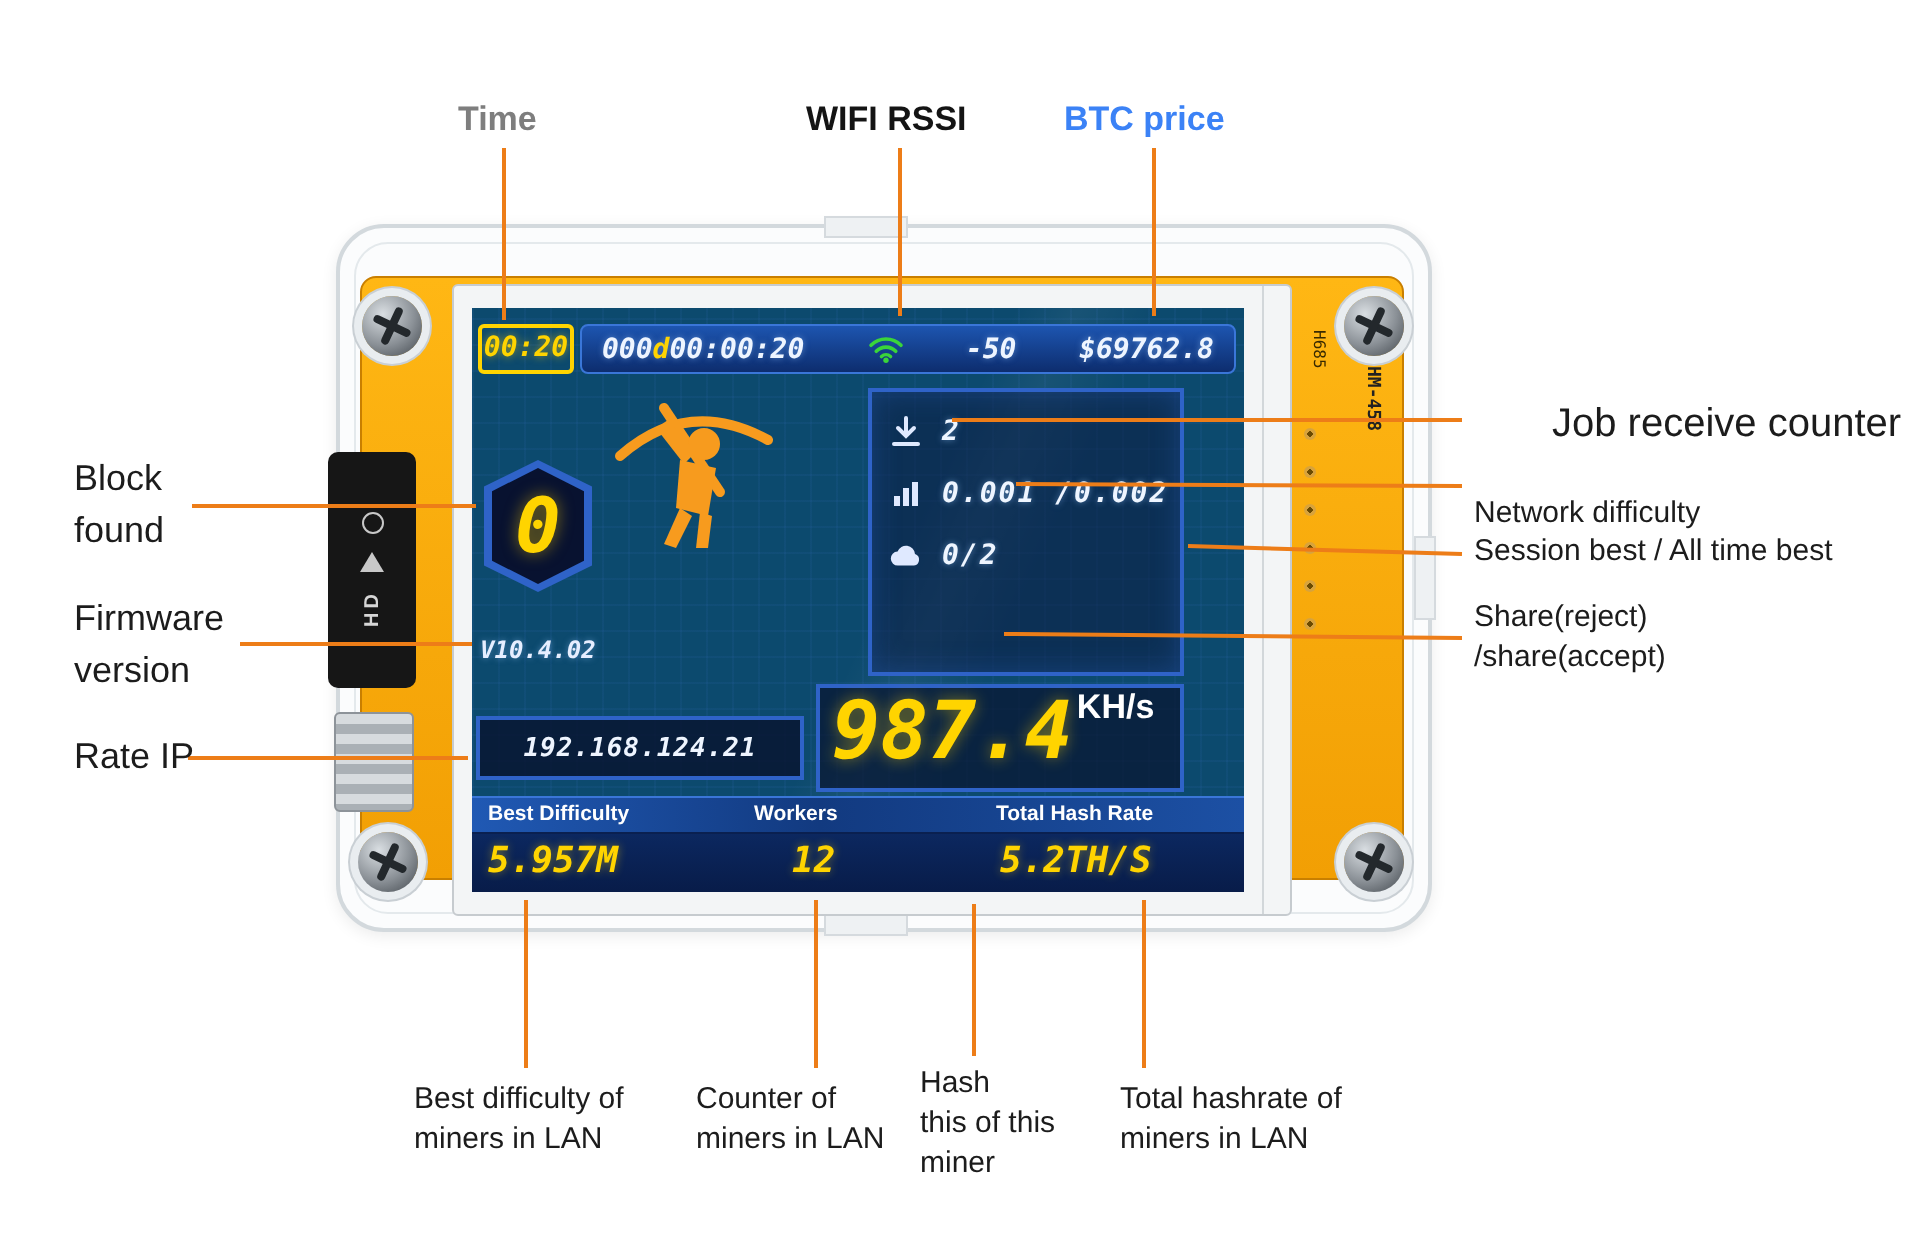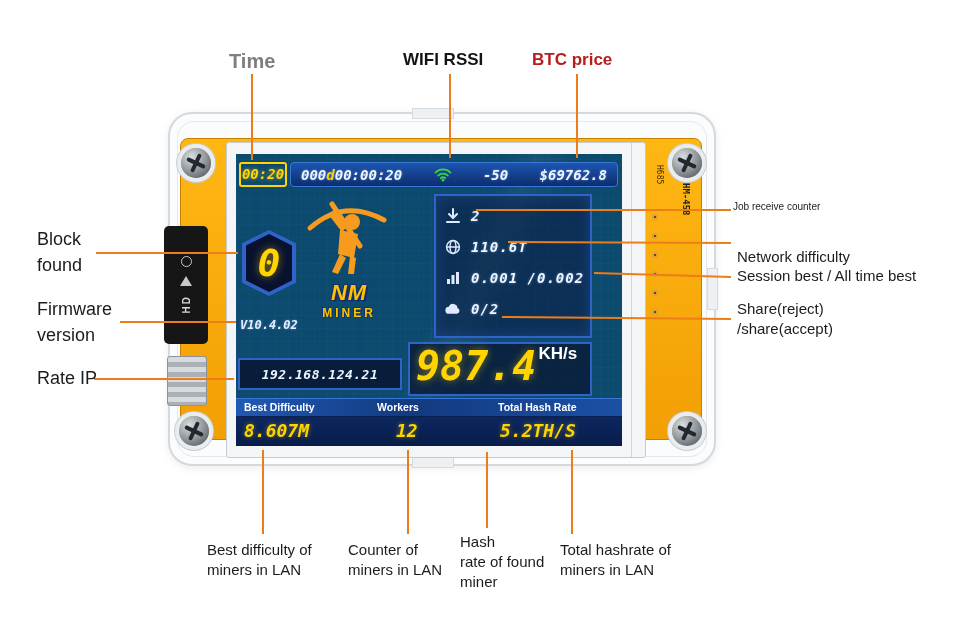--- a/index.html
+++ b/index.html
@@ -82,27 +82,27 @@
   .f-head{position:relative;height:17px;background:linear-gradient(90deg,#2059b4,#123a80 45%,#1c50a4);border-top:1px solid #3a76d8;border-bottom:1px solid #0a2050}
   .fh{position:absolute;top:2px;font-size:10.5px;font-weight:bold;color:#fff;white-space:nowrap}
   .fh.c1{left:8px}.fh.c2{left:141px}.fh.c3{left:262px}
   .f-vals{position:relative;height:31px}
   .fv{position:absolute;top:3px;font-size:18px;color:#ffd400;text-shadow:0 0 5px rgba(255,212,0,.45);white-space:nowrap}
   .fv.c1{left:8px}.fv.c2{left:160px}.fv.c3{left:264px}
 
   
   .leaders{position:absolute;left:0;top:0;z-index:20;pointer-events:none}
   .ann{position:absolute;z-index:21;color:#1c1c1c;white-space:nowrap}
-  .a-time{left:229px;top:50px;font-size:20px;font-weight:bold;color:#7e7e7e}
+  .a-time{left:229px;top:50px;font-size:17px;font-weight:bold;color:#7e7e7e}
   .a-wifi{left:403px;top:50px;font-size:17px;font-weight:bold;color:#141414}
-  .a-btc{left:532px;top:50px;font-size:17px;font-weight:bold;color:#b91c1c}
+  .a-btc{left:532px;top:50px;font-size:17px;font-weight:bold;color:#3b82f6}
   .a-block{left:37px;top:226px;font-size:18px;line-height:26px}
   .a-firmware{left:37px;top:296px;font-size:18px;line-height:26px}
   .a-localip{left:37px;top:368px;font-size:18px}
-  .a-job{left:733px;top:201px;font-size:10px}
+  .a-job{left:776px;top:201px;font-size:20px}
   .a-netdiff{left:737px;top:248px;font-size:15px}
   .a-session{left:737px;top:267px;font-size:15px}
   .a-share{left:737px;top:299px;font-size:15px;line-height:20px}
   .a-bestlan{left:207px;top:540px;font-size:15px;line-height:20px}
   .a-counterlan{left:348px;top:540px;font-size:15px;line-height:20px}
   .a-hashminer{left:460px;top:532px;font-size:15px;line-height:20px}
   .a-totallan{left:560px;top:540px;font-size:15px;line-height:20px}
 </style>
 </head>
 <body>
@@ -179,55 +179,39 @@
         <g fill="#f79b1e">
           <circle cx="56" cy="28" r="8"></circle>
           <path d="M44 36 L62 40 L58 64 L42 60 Z"></path>
           <path d="M46 38 L32 20 L38 16 L52 32 Z"></path>
           <path d="M44 60 L36 78 L42 80 L50 64 Z"></path>
           <path d="M54 62 L52 80 L58 80 L60 64 Z"></path>
         </g>
       </svg>
     </div>
 
-    <div class="brand">
-      <div class="brand-nm">NM</div>
-      <div class="brand-miner">MINER</div>
-    </div>
 
     <div class="firmware seg">V10.4.02</div>
 
     <div class="stats-panel">
       <div class="stat-row">
         <span class="sicon">
           <svg width="16" height="16" viewBox="0 0 16 16">
               <g stroke="#dfe9ff" stroke-width="2" fill="none" stroke-linecap="round">
                 <path d="M8 1v8"></path>
                 <path d="M4 6l4 4 4-4"></path>
                 <path d="M2 14h12"></path>
               </g>
             </svg>
         </span>
         <span class="seg sval">2</span>
       </div>
       <div class="stat-row">
         <span class="sicon">
           <svg width="16" height="16" viewBox="0 0 16 16">
-              <g stroke="#dfe9ff" stroke-width="1.5" fill="none">
-                <circle cx="8" cy="8" r="6.4"></circle>
-                <ellipse cx="8" cy="8" rx="3" ry="6.4"></ellipse>
-                <path d="M1.6 8h12.8"></path>
-              </g>
-            </svg>
-        </span>
-        <span class="seg sval">110.6T</span>
-      </div>
-      <div class="stat-row">
-        <span class="sicon">
-          <svg width="16" height="16" viewBox="0 0 16 16">
               <g fill="#dfe9ff">
                 <rect x="2" y="9" width="3" height="5"></rect>
                 <rect x="6.5" y="5" width="3" height="9"></rect>
                 <rect x="11" y="2" width="3" height="12"></rect>
               </g>
             </svg>
         </span>
         <span class="seg sval">0.001 /0.002</span>
       </div>
       <div class="stat-row">
@@ -249,21 +233,21 @@
       <span class="hash-unit">KH/s</span>
     </div>
 
     <div class="footer">
       <div class="f-head">
         <span class="fh c1">Best Difficulty</span>
         <span class="fh c2">Workers</span>
         <span class="fh c3">Total Hash Rate</span>
       </div>
       <div class="f-vals">
-        <span class="seg fv c1">8.607M</span>
+        <span class="seg fv c1">5.957M</span>
         <span class="seg fv c2">12</span>
         <span class="seg fv c3">5.2TH/S</span>
       </div>
     </div>
   </div>
 
   <svg class="leaders" width="960" height="620" viewBox="0 0 960 620">
     <g stroke="#ed7d18" stroke-width="2">
       <line x1="252" y1="74" x2="252" y2="160"></line>
       <line x1="450" y1="74" x2="450" y2="158"></line>
@@ -307,21 +291,21 @@
   <div class="ann a-bestlan">
     <div>Best difficulty of</div>
     <div>miners in LAN</div>
   </div>
   <div class="ann a-counterlan">
     <div>Counter of</div>
     <div>miners in LAN</div>
   </div>
   <div class="ann a-hashminer">
     <div>Hash</div>
-    <div>rate of found</div>
+    <div>this of this</div>
     <div>miner</div>
   </div>
   <div class="ann a-totallan">
     <div>Total hashrate of</div>
     <div>miners in LAN</div>
   </div>
 
 </div>
 
 </body></html>

